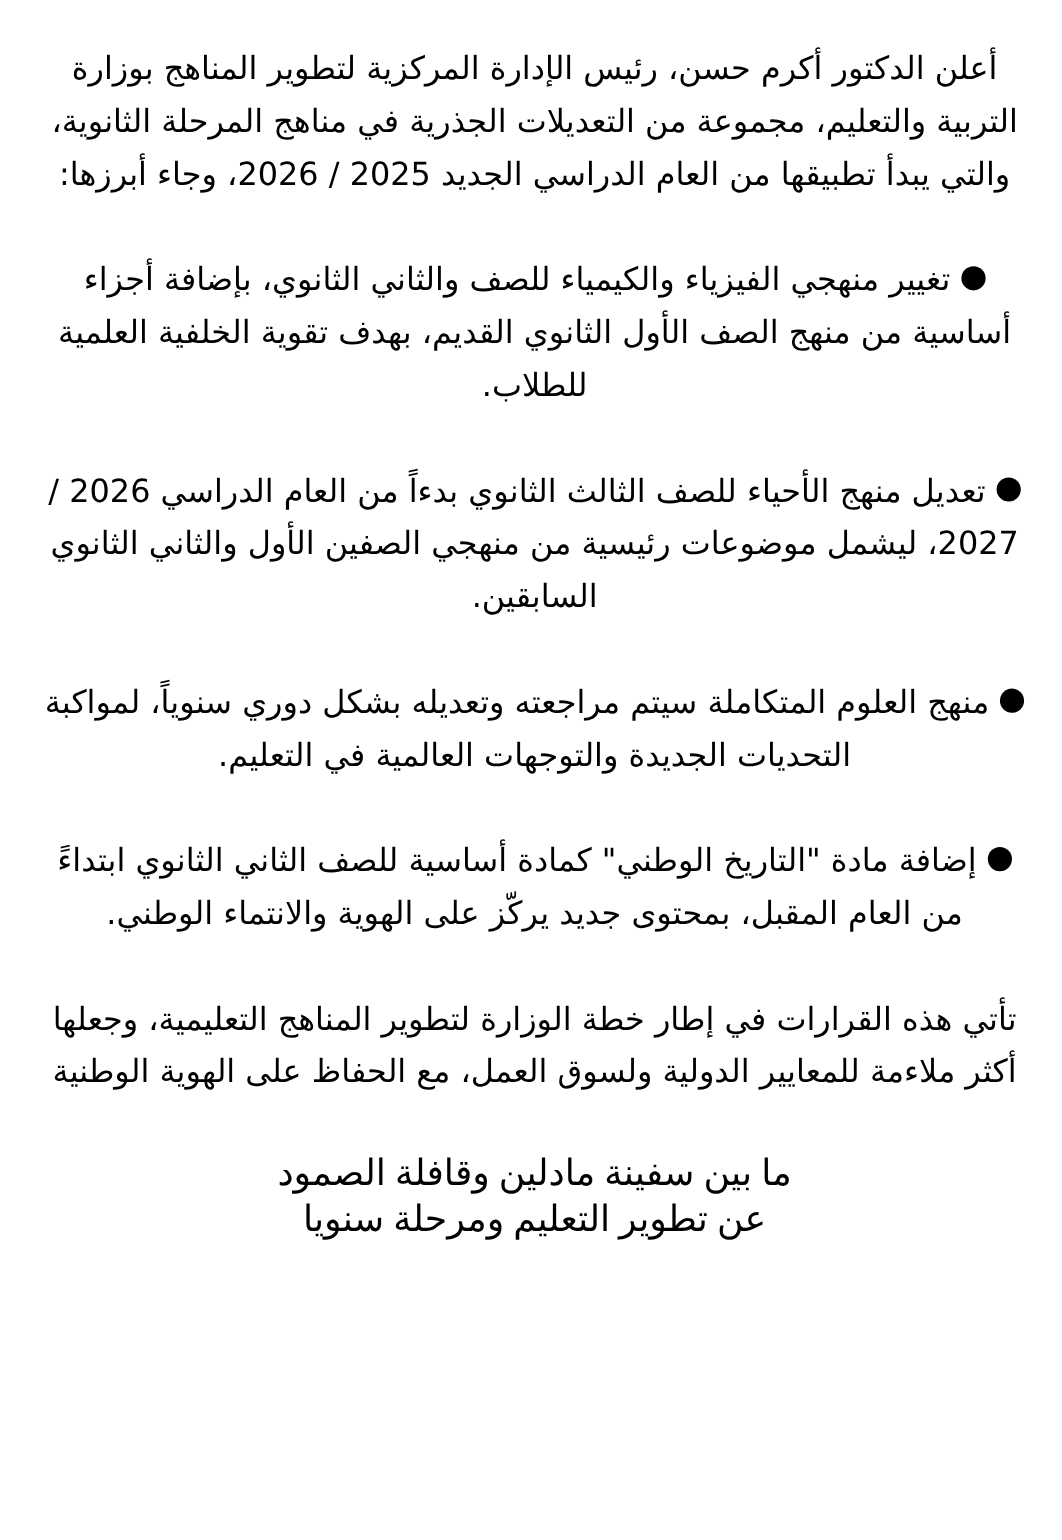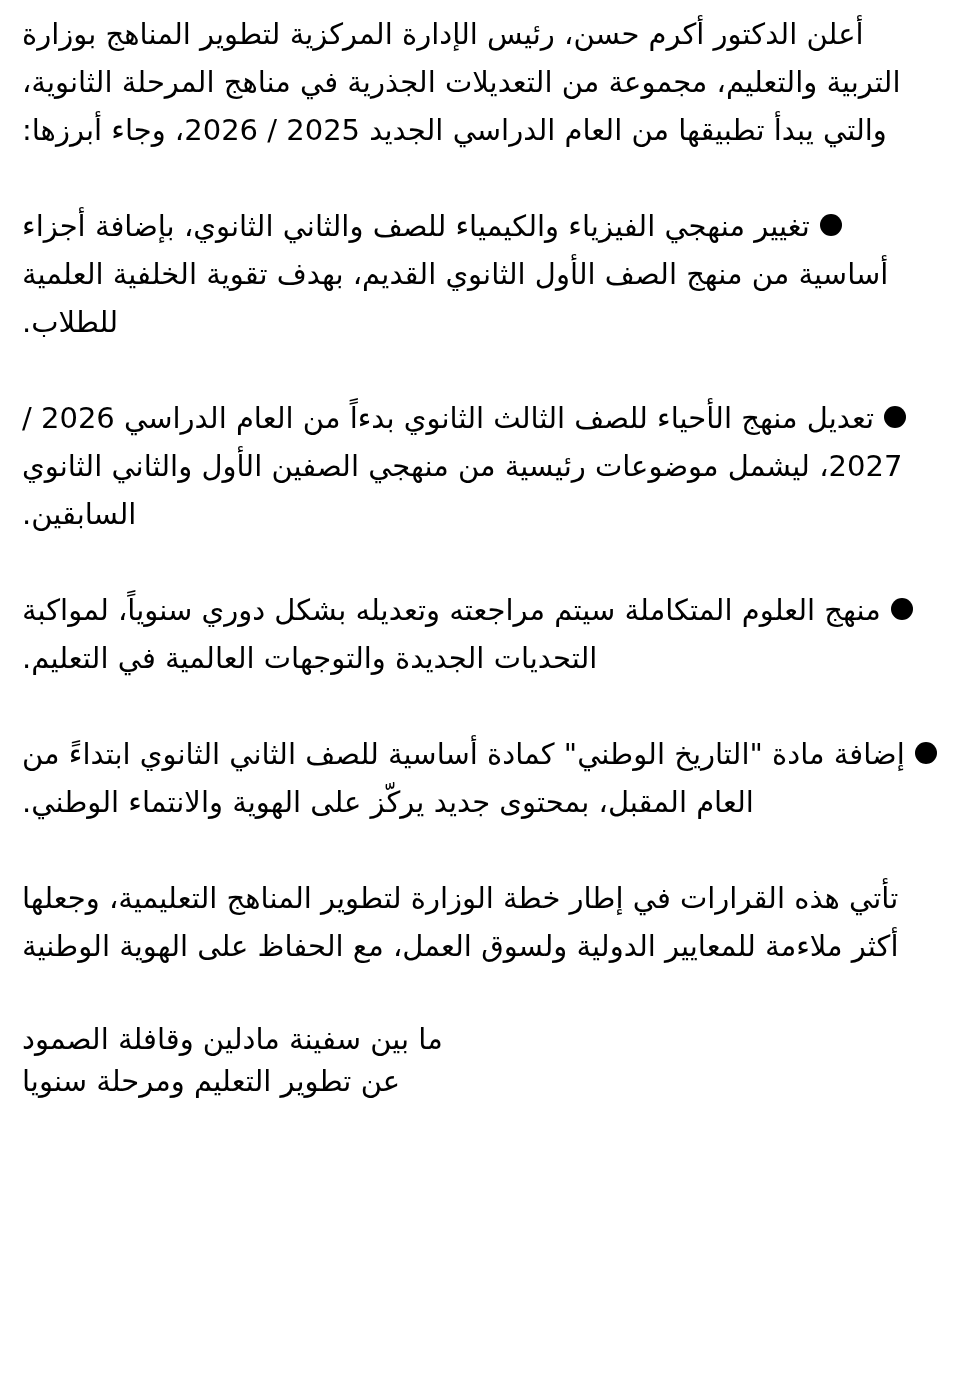--- a/index.html
+++ b/index.html
@@ -9,48 +9,50 @@
     }
     body {
       width: 965px;
       height: 1400px;
       overflow: hidden;
       font-family: "DejaVu Sans", sans-serif;
       color: #000000;
     }
     .page {
       direction: rtl;
-      text-align: left;
-      padding: 10px 28px 0 22px;
+      text-align: center;
+      padding: 10px 28px 0 35px;
       box-sizing: border-box;
       width: 965px;
+      margin-top: 28px;
     }
     .para {
       font-size: 29px;
       line-height: 48px;
       margin: 0 0 48px 0;
       white-space: pre-wrap;
       letter-spacing: -0.3px;
     }
     .bullet {
       display: inline-block;
       width: 22px;
       height: 22px;
       border-radius: 50%;
       background: #000000;
       margin-left: 10px;
       vertical-align: middle;
       position: relative;
       top: -3px;
     }
     .closing {
-      font-size: 29px;
+      font-size: 33px;
       line-height: 42px;
       margin: 0;
       font-weight: normal;
+      font-family: Liberation Serif, serif;
     }
     .closing .line {
       display: block;
     }
   </style>
 </head>
 <body>
 
 <div class="page">
 

